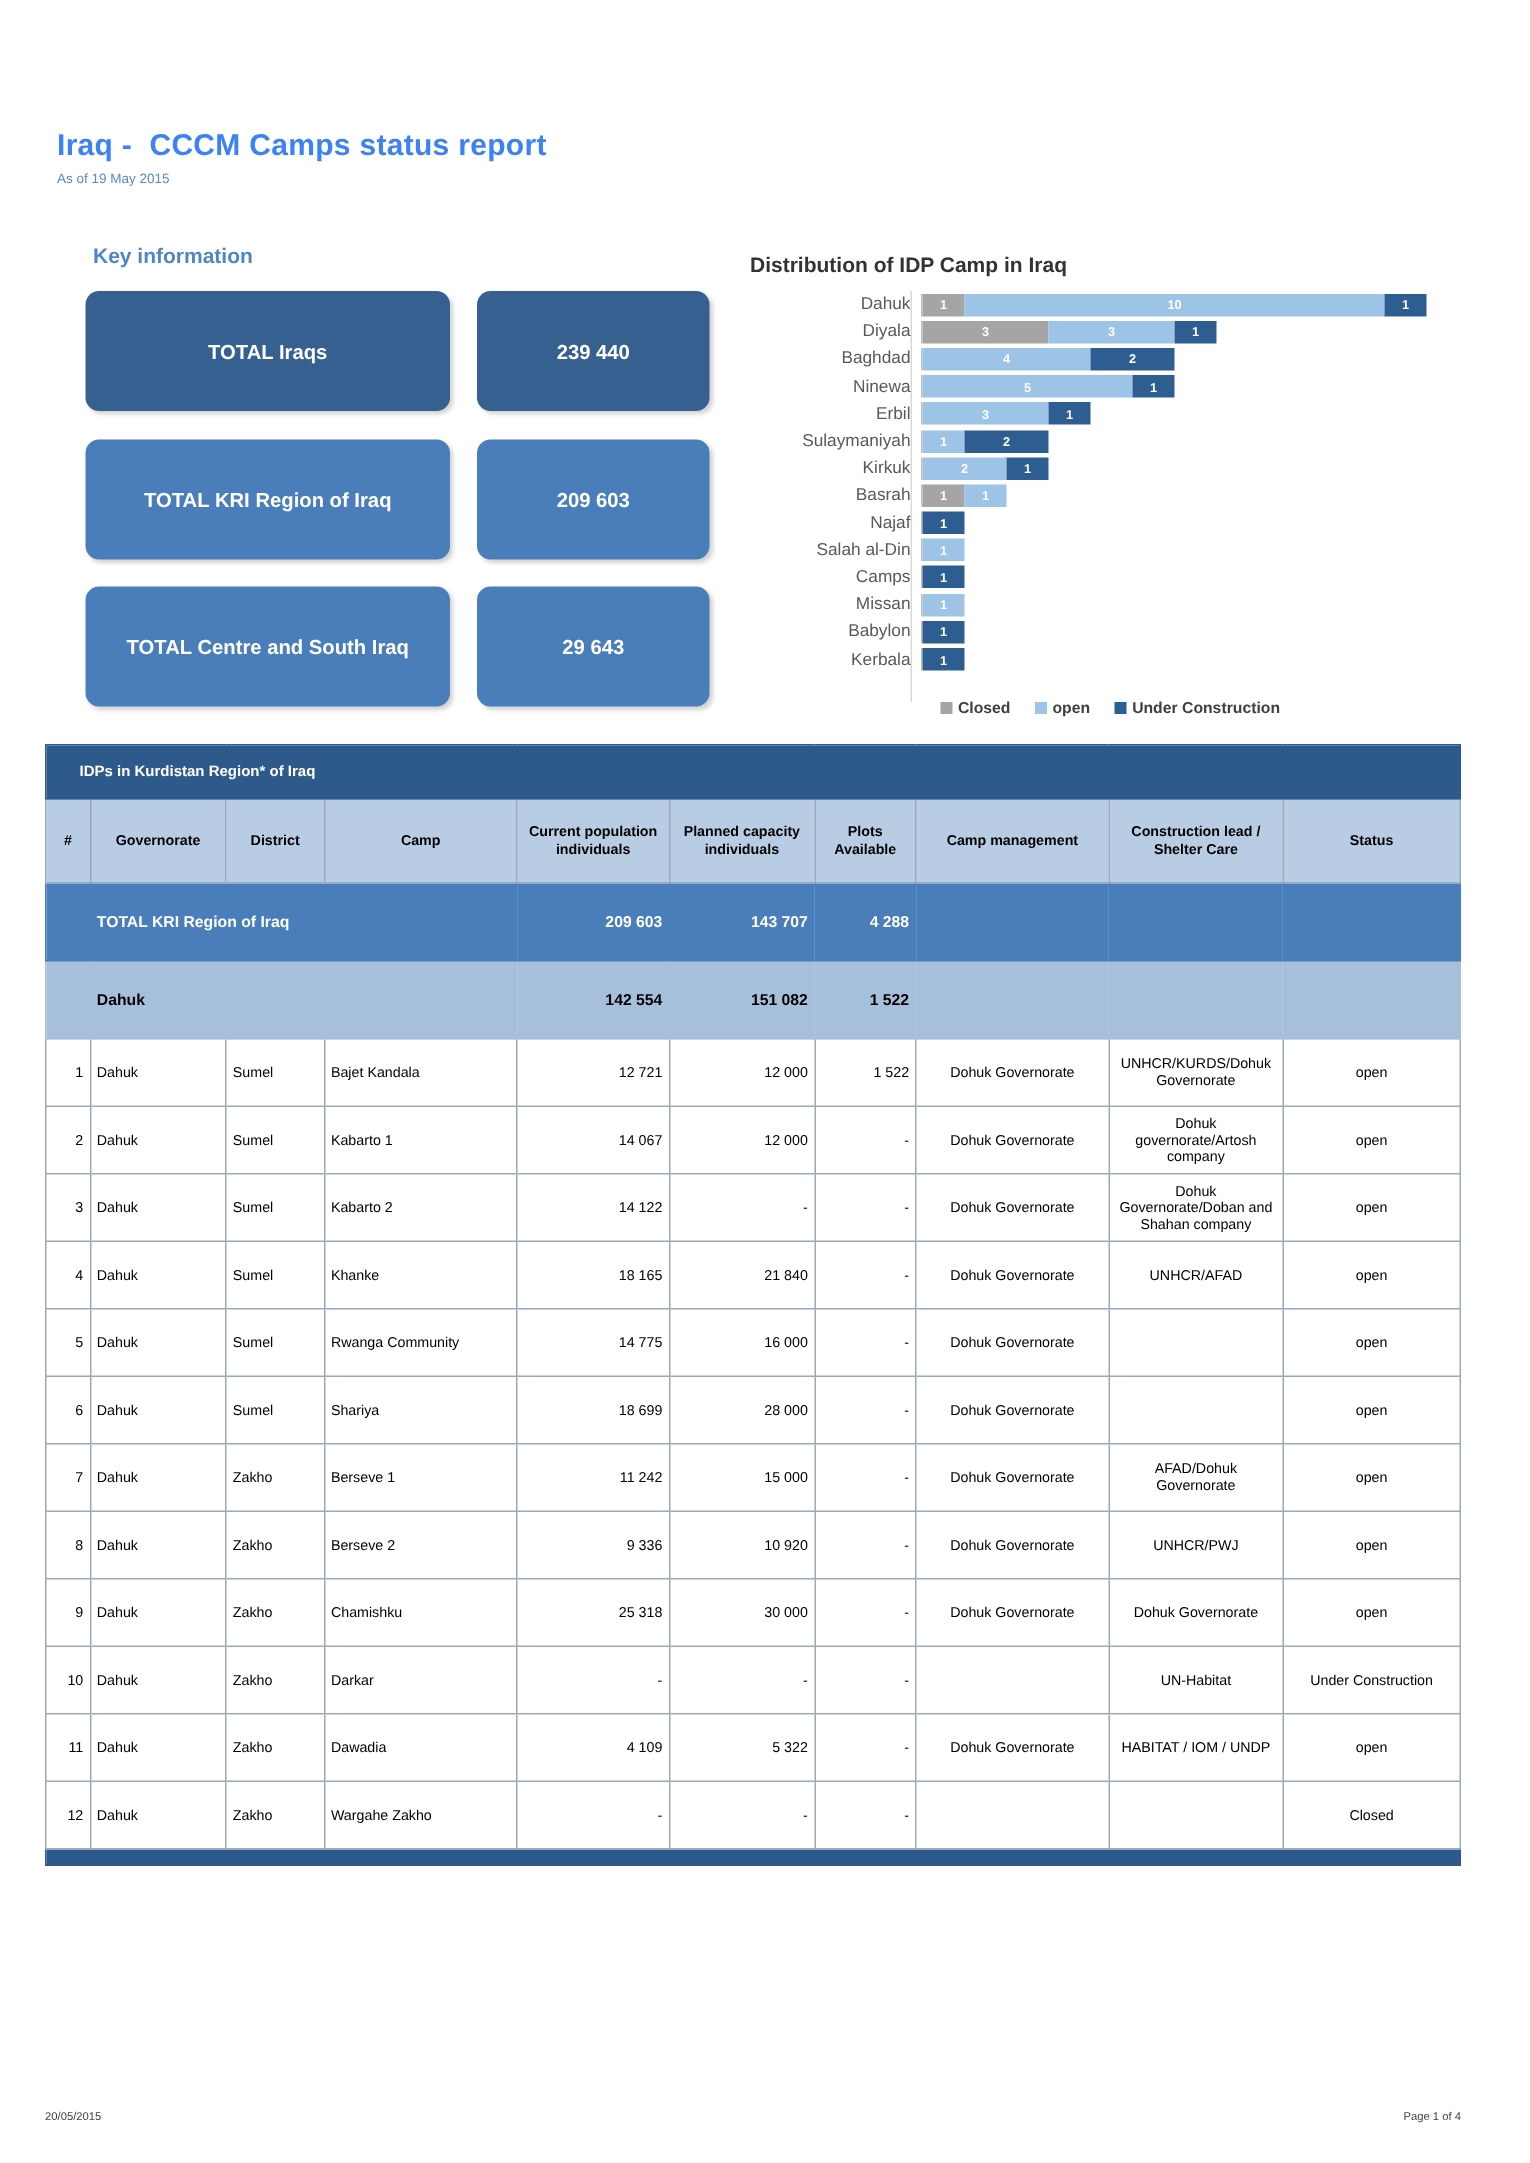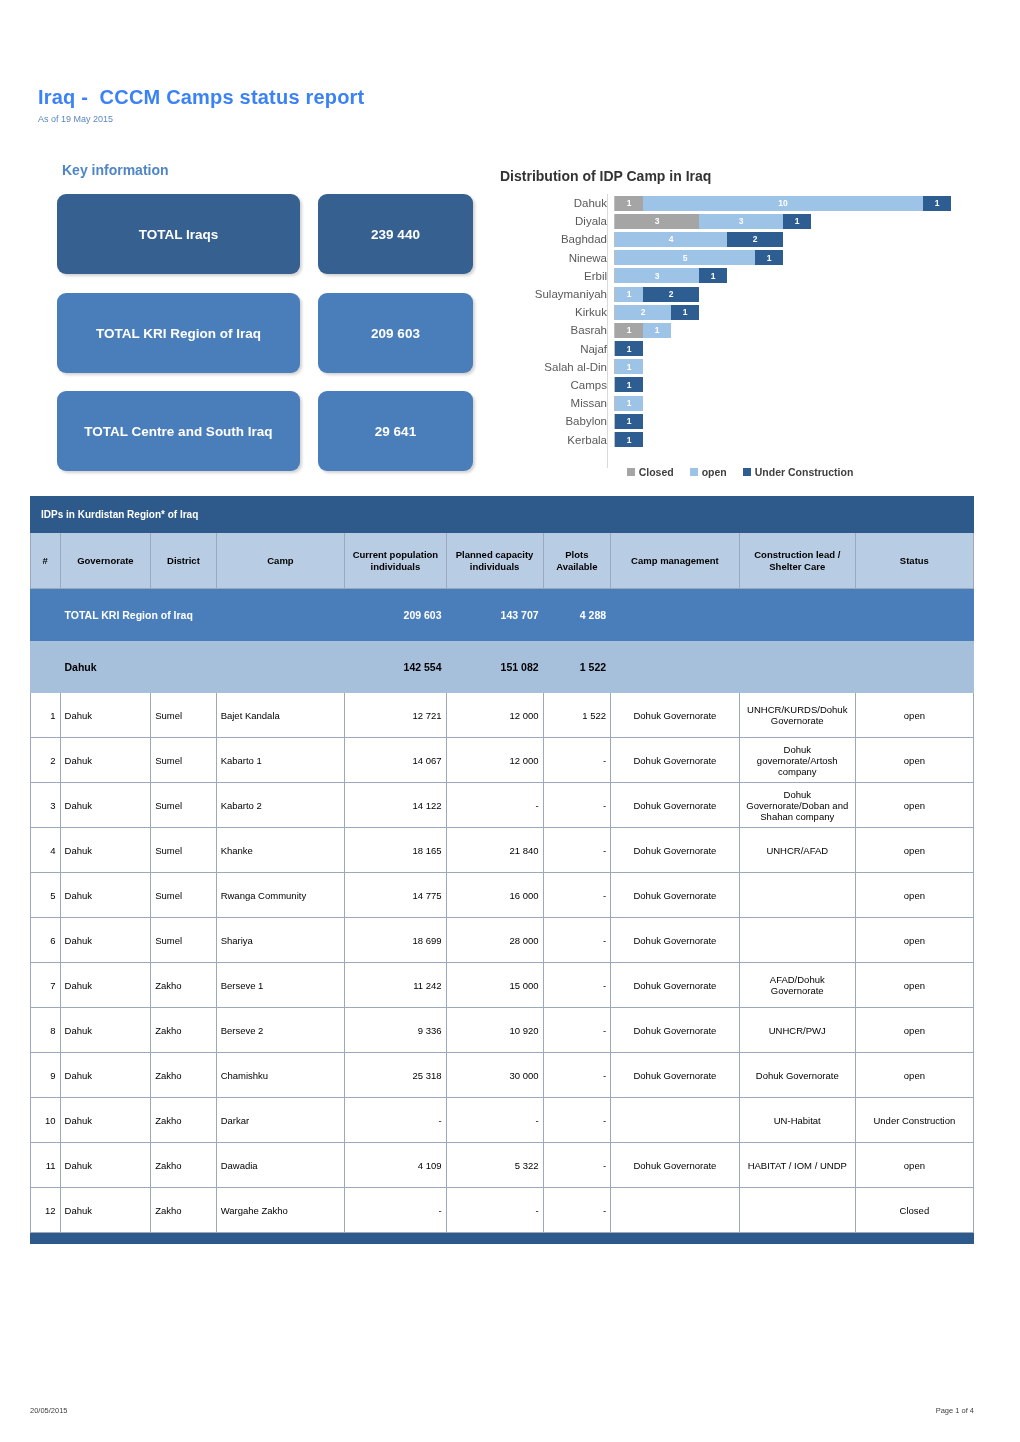--- a/index.html
+++ b/index.html
@@ -176,21 +176,21 @@
     vertical-align: middle;
     box-sizing: border-box;
   }
   tr.band-title td {
     background: #2e5a8b;
     color: #fff;
     font-size: 10px;
     font-weight: bold;
     height: 36px;
     border: 1px solid #2e5a8b;
-    padding-left: 10px;
+    padding-left: 22px;
   }
   tr.head th {
     background: #b8cce4;
     color: #000;
     font-weight: bold;
     font-size: 9.5px;
     text-align: center;
     height: 56px;
     line-height: 1.25;
   }
@@ -251,21 +251,21 @@
 
 <div id="key-info-title">Key information</div>
 
 <div class="kpi-box kpi-label kpi-dark r1">TOTAL Iraqs</div>
 <div class="kpi-box kpi-value kpi-dark r1">239 440</div>
 
 <div class="kpi-box kpi-label kpi-light r2">TOTAL KRI Region of Iraq</div>
 <div class="kpi-box kpi-value kpi-light r2">209 603</div>
 
 <div class="kpi-box kpi-label kpi-light r3">TOTAL Centre and South Iraq</div>
-<div class="kpi-box kpi-value kpi-light r3">29 641</div>
+<div class="kpi-box kpi-value kpi-light r3">29 643</div>
 
 <div id="chart-title">Distribution of IDP Camp in Iraq</div>
 <div id="chart-axis-tickline"></div>
 <div id="chart">
     <div class="chart-row">
       <div class="chart-cat">Dahuk</div>
       <div class="chart-bars">
         <div class="seg seg-closed" style="width: 28px;">1</div>
         <div class="seg seg-open" style="width: 280px;">10</div>
         <div class="seg seg-uc" style="width: 28px;">1</div>

